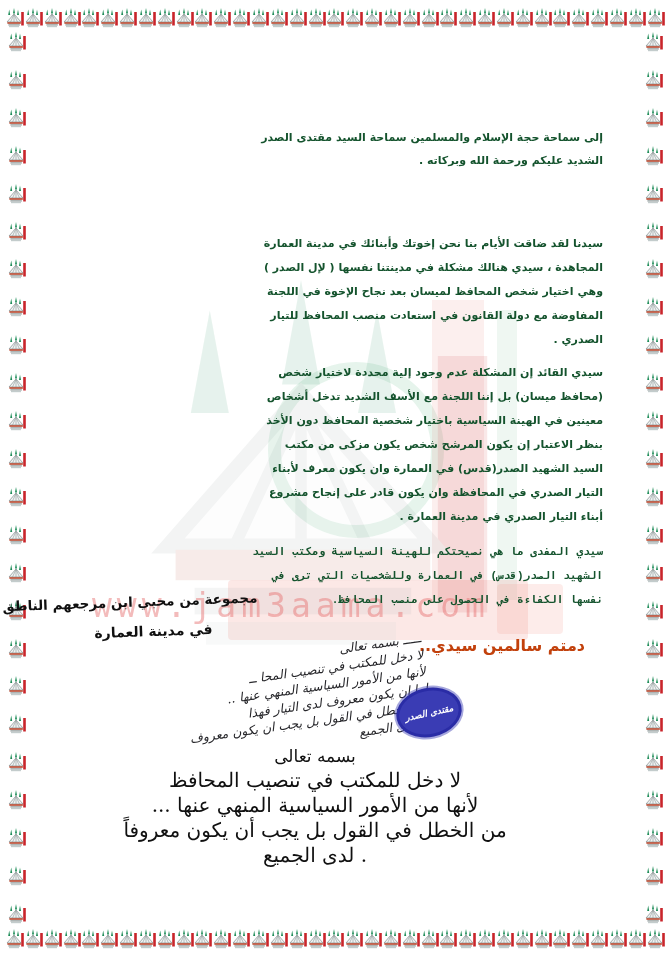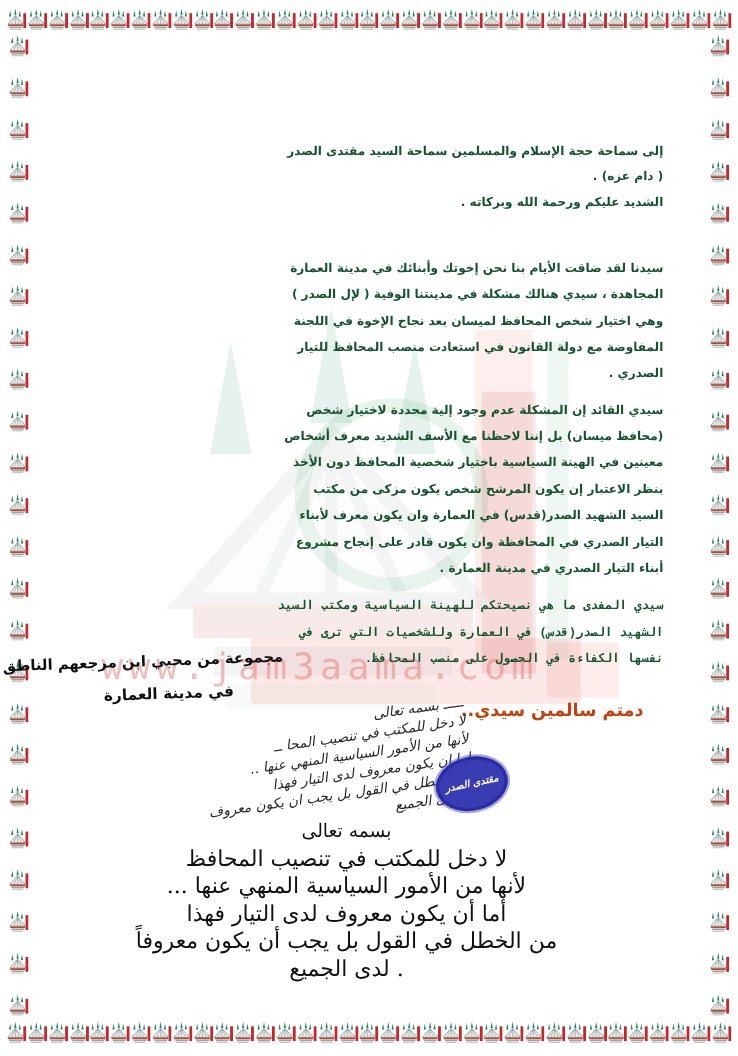--- a/index.html
+++ b/index.html
@@ -1393,34 +1393,33 @@
     <path d="M1 14 L8 6 L15 14 Z" fill="#f0f3f3" stroke="#8e9898" stroke-width="0.8"></path>
     <path d="M8 6.5 L4.5 14 M8 6.5 L8 14 M8 6.5 L11.5 14" stroke="#8e9898" stroke-width="0.6" fill="none"></path>
     <rect x="1.4" y="14.2" width="13.4" height="1.6" fill="#b9482f"></rect>
     <rect x="2.4" y="16.2" width="11.4" height="1.4" fill="#9aa4a4"></rect>
     <rect x="3" y="18" width="10" height="1.2" fill="#c3cccc"></rect>
   </svg></div>
   <div class="wm-url">www.jam3aama.com</div>
 
   <div class="letter-block salutation rtl">
     <div class="t-line">إلى سماحة حجة الإسلام والمسلمين سماحة السيد مقتدى الصدر</div>
-    <div class="t-line">( دام عزه) .</div>
     <div class="t-line">الشديد عليكم ورحمة الله وبركاته .</div>
   </div>
 
   <div class="letter-block para1 rtl">
       <div class="t-line">سيدنا  لقد ضاقت الأيام بنا نحن إخوتك وأبنائك في مدينة العمارة</div>
-      <div class="t-line">المجاهدة ، سيدي هنالك مشكلة في مدينتنا الوفية ( لإل الصدر )</div>
+      <div class="t-line">المجاهدة ، سيدي هنالك مشكلة في مدينتنا نفسها ( لإل الصدر )</div>
       <div class="t-line">وهي اختيار شخص المحافظ لميسان بعد نجاح الإخوة في اللجنة</div>
       <div class="t-line">المفاوضة مع دولة القانون في استعادت منصب المحافظ للتيار</div>
       <div class="t-line">الصدري .</div>
     </div>
   <div class="letter-block para2 rtl">
       <div class="t-line">سيدي القائد إن المشكلة عدم وجود إلية محددة لاختيار شخص</div>
-      <div class="t-line">(محافظ ميسان) بل إننا لاحظنا مع الأسف الشديد معرف أشخاص</div>
+      <div class="t-line">(محافظ ميسان) بل إننا اللجنة مع الأسف الشديد تدخل أشخاص</div>
       <div class="t-line">معينين في الهينة السياسية باختيار شخصية المحافظ دون الأخذ</div>
       <div class="t-line">بنظر الاعتبار إن يكون المرشح شخص يكون مزكى من مكتب</div>
       <div class="t-line">السيد الشهيد الصدر(قدس) في العمارة وان يكون معرف لأبناء</div>
       <div class="t-line">التيار الصدري في المحافظة وان يكون قادر على إنجاح مشروع</div>
       <div class="t-line">أبناء التيار الصدري في مدينة العمارة .</div>
     </div>
   <div class="letter-block para3 rtl">
       <div class="t-line">سيدي المفدى ما هي نصيحتكم للهينة السياسية ومكتب السيد</div>
       <div class="t-line">الشهيد الصدر(قدس) في العمارة وللشخصيات التي ترى في</div>
       <div class="t-line">نفسها الكفاءة في الحصول على منصب المحافظ.</div>
@@ -1444,19 +1443,18 @@
 
   <div class="stamp">
     <span>مقتدى الصدر</span>
   </div>
 
   <div class="reply rtl">
     <div class="reply-heading">بسمه تعالى</div>
     <div class="reply-lines">
         <div class="t-line">لا دخل للمكتب في تنصيب المحافظ</div>
         <div class="t-line">لأنها من الأمور السياسية المنهي عنها ...</div>
-        <div class="t-line">أما أن يكون معروف لدى التيار فهذا</div>
         <div class="t-line">من الخطل في القول بل يجب أن يكون معروفاً</div>
         <div class="t-line">. لدى الجميع</div>
       </div>
   </div>
 
 </div>
 
 </body></html>

